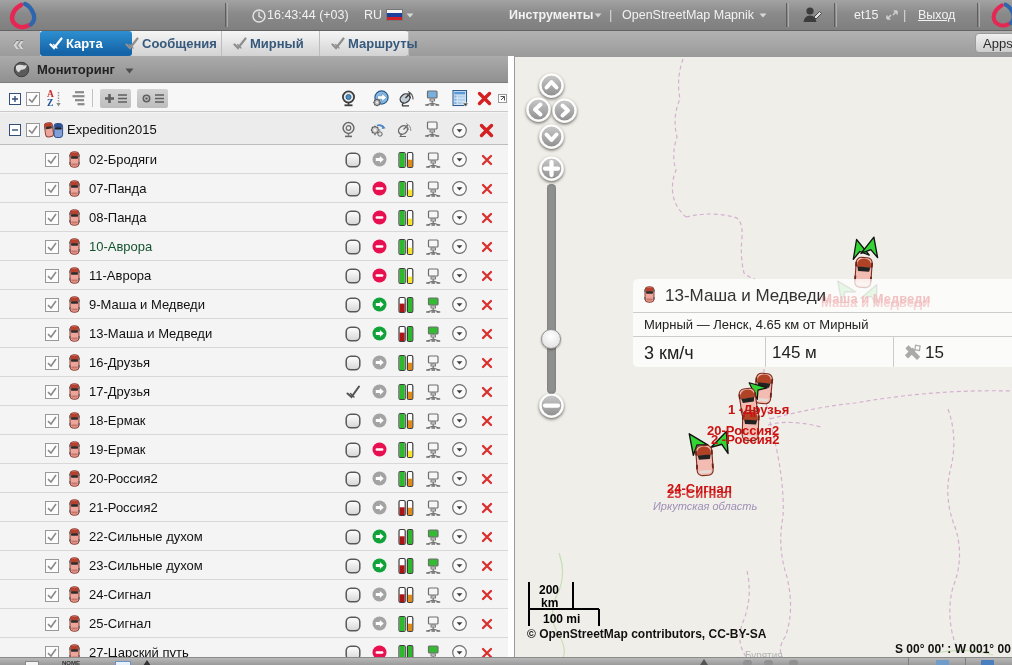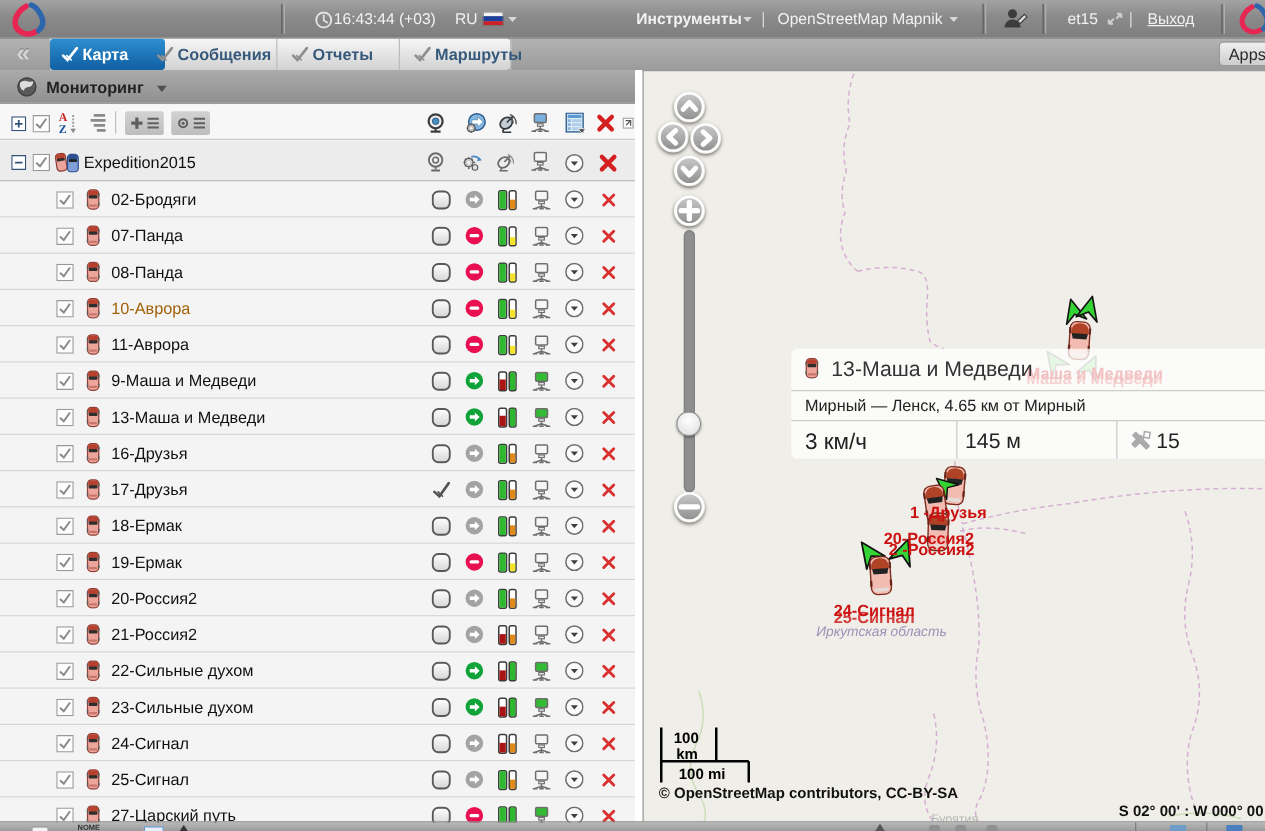--- a/index.html
+++ b/index.html
@@ -427,21 +427,21 @@
         <rect x="1" y="0.8" width="9" height="15.4" rx="3.2" fill="#eda49a" stroke="#8d4136"></rect>
         <rect x="1.6" y="1.4" width="7.8" height="4.6" rx="2.2" fill="#b8402e"></rect>
         <rect x="2" y="5.2" width="7" height="2.6" rx="0.8" fill="#2e2e2e"></rect>
         <rect x="2.2" y="12.6" width="6.6" height="1.8" rx="0.8" fill="#c8766a"></rect>
         <rect x="0.4" y="3.4" width="1.2" height="2.6" fill="#5d5d5d"></rect>
         <rect x="9.4" y="3.4" width="1.2" height="2.6" fill="#5d5d5d"></rect>
         <rect x="0.4" y="11" width="1.2" height="2.6" fill="#5d5d5d"></rect>
         <rect x="9.4" y="11" width="1.2" height="2.6" fill="#5d5d5d"></rect>
       </svg>
     </div>
-    <div style="position:absolute;left:89px;top:6px;font-size:13px;color:#a16207;white-space:nowrap">10-Аврора</div>
+    <div style="position:absolute;left:89px;top:6px;font-size:13px;color:#14532d;white-space:nowrap">10-Аврора</div>
     <div style="position:absolute;left:345px;top:6px;width:16px;height:16px">
       <svg width="16" height="16" viewBox="0 0 16 16" style="">
         <defs>
           <linearGradient id="rg" x1="0" y1="0" x2="0" y2="1">
             <stop offset="0" stop-color="#ffffff"></stop>
             <stop offset="1" stop-color="#d6d6d6"></stop>
           </linearGradient>
         </defs>
         <rect x="1.2" y="1.2" width="13.6" height="13.6" rx="4.6" fill="url(#rg)" stroke="#585858" stroke-width="1.5"></rect>
       </svg>
@@ -1528,26 +1528,26 @@
       <div style="position:absolute;left:0;top:0">
         <svg width="95" height="50" viewBox="0 0 95 50" style="">
           <g stroke="#000" stroke-width="2" fill="none">
             <path d="M14 2 V 46"></path>
             <path d="M58 2 V 29"></path>
             <path d="M14 29 H 84"></path>
             <path d="M84 29 V 46"></path>
           </g>
         </svg>
       </div>
-      <div style="position:absolute;left:24px;top:3px;font-size:12px;font-weight:bold;color:#000">100</div>
+      <div style="position:absolute;left:24px;top:3px;font-size:12px;font-weight:bold;color:#000">200</div>
       <div style="position:absolute;left:26px;top:16px;font-size:12px;font-weight:bold;color:#000">km</div>
       <div style="position:absolute;left:28px;top:32px;font-size:12px;font-weight:bold;color:#000">100 mi</div>
     </div>
     <div style="position:absolute;left:12px;top:570px;font-size:12px;font-weight:bold;color:#111;white-space:nowrap">© OpenStreetMap contributors, CC-BY-SA</div>
-    <div style="position:absolute;left:380px;top:585px;font-size:12px;font-weight:bold;color:#111;white-space:nowrap">S 02° 00' : W 000° 00</div>
+    <div style="position:absolute;left:380px;top:585px;font-size:12px;font-weight:bold;color:#111;white-space:nowrap">S 00° 00' : W 001° 00</div>
     <div style="position:absolute;left:23.5px;top:15.5px;width:25px;height:25px;border-radius:50%;box-shadow:0 1.5px 3px rgba(0,0,0,.5)">
       <svg width="25" height="25" viewBox="0 0 25 25" style="">
         <defs>
           <linearGradient id="pgup" x1="0" y1="0" x2="0" y2="1">
             <stop offset="0" stop-color="#c9c9c9"></stop>
             <stop offset="1" stop-color="#8f8f8f"></stop>
           </linearGradient>
         </defs>
         <circle cx="12.5" cy="12.5" r="10.8" fill="url(#pgup)" stroke="#fff" stroke-width="1.8"></circle>
         <path d="M 7.5 14.499999999999998 L 12.5 9.0 L 17.5 14.499999999999998" fill="none" stroke="#fff" stroke-width="4.0" stroke-linecap="round" stroke-linejoin="round"></path>
@@ -1713,21 +1713,21 @@
         </span>
         <span style="position:absolute;left:28px;top:5px;font-size:13px;font-weight:bold;color:#36597c">Сообщения</span>
       </div>
       <div style="position:absolute;left:182px;top:0;width:98px;height:25px;border-right:1px solid #bdbdbd">
         <span style="position:absolute;left:11px;top:6px">
           <svg width="14" height="13" viewBox="0 0 14 13" style="">
             <path d="M1.5 7.5 L5 11 L12.5 1.5" fill="none" stroke="#8f8f8f" stroke-width="2.2" stroke-linecap="round"></path>
             <path d="M4.5 7.5 L8 11" fill="none" stroke="#8f8f8f" stroke-width="1.3" stroke-linecap="round"></path>
           </svg>
         </span>
-        <span style="position:absolute;left:28px;top:5px;font-size:13px;font-weight:bold;color:#36597c">Отчеты</span>
+        <span style="position:absolute;left:28px;top:5px;font-size:13px;font-weight:bold;color:#36597c">Мирный</span>
       </div>
       <div style="position:absolute;left:280px;top:0;width:89px;height:25px;border-right:1px solid #bdbdbd">
         <span style="position:absolute;left:11px;top:6px">
           <svg width="14" height="13" viewBox="0 0 14 13" style="">
             <path d="M1.5 7.5 L5 11 L12.5 1.5" fill="none" stroke="#8f8f8f" stroke-width="2.2" stroke-linecap="round"></path>
             <path d="M4.5 7.5 L8 11" fill="none" stroke="#8f8f8f" stroke-width="1.3" stroke-linecap="round"></path>
           </svg>
         </span>
         <span style="position:absolute;left:28px;top:5px;font-size:13px;font-weight:bold;color:#36597c">Маршруты</span>
       </div>

